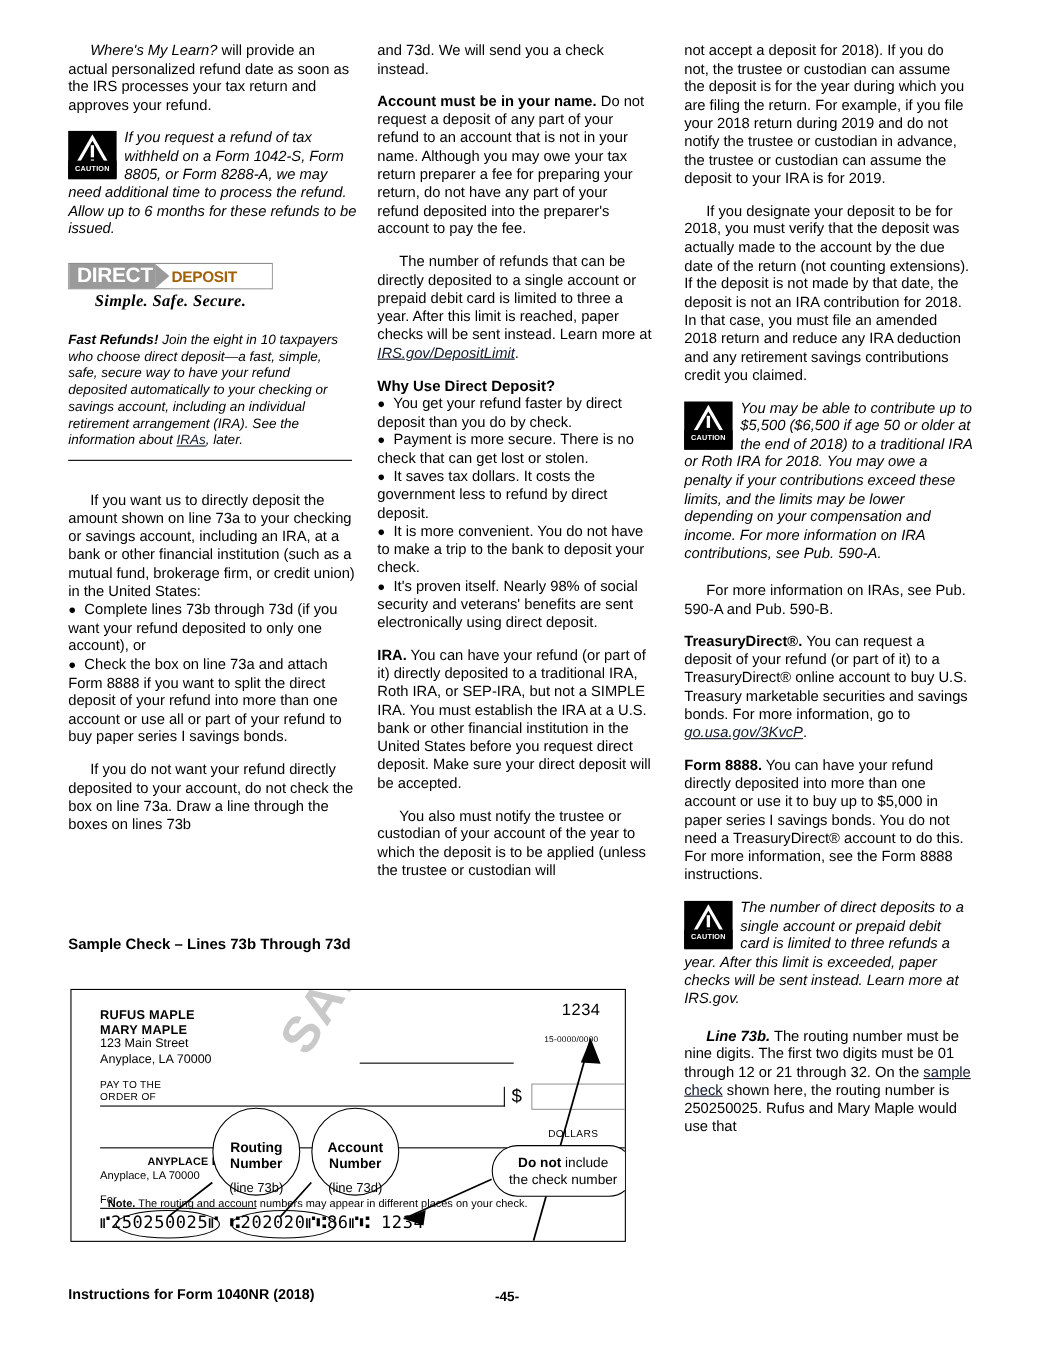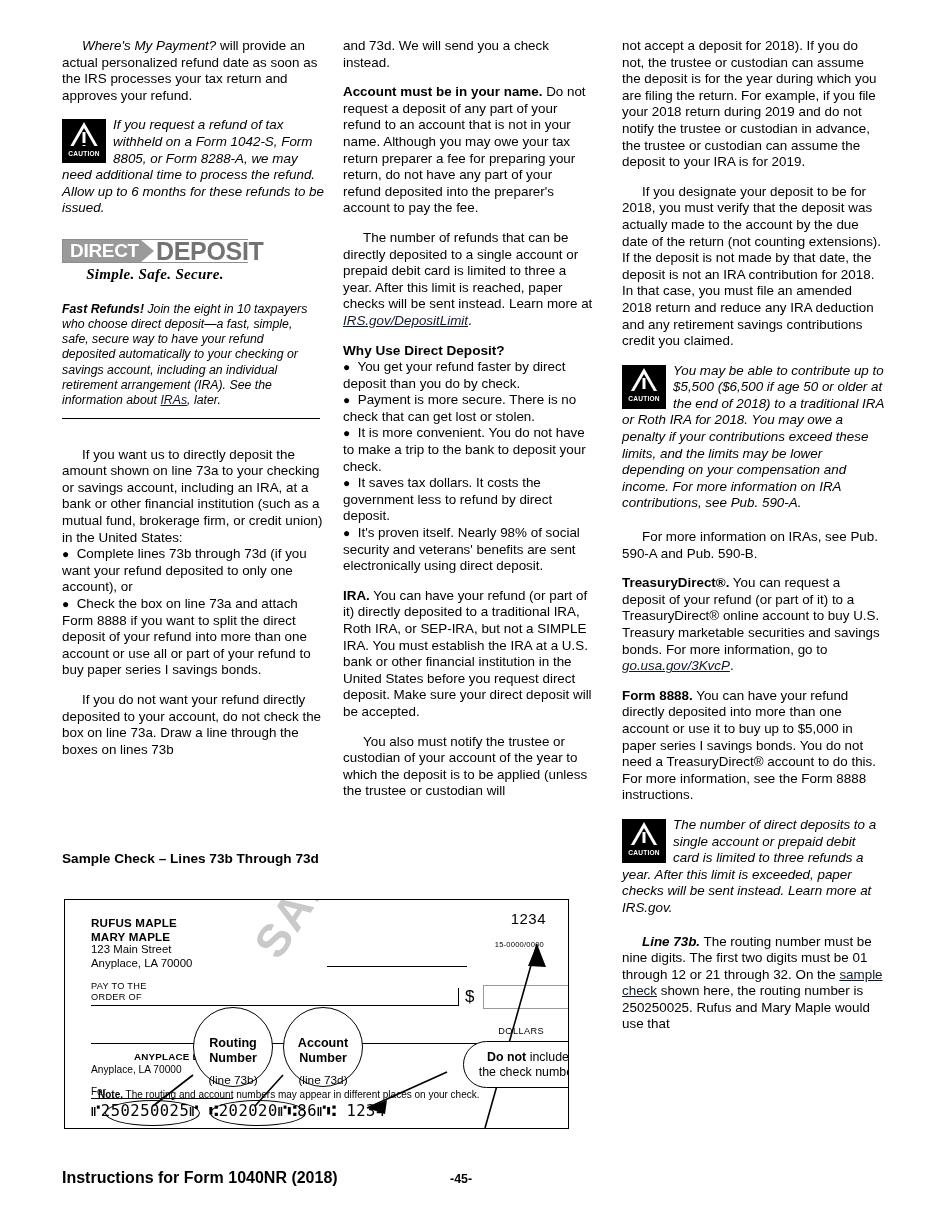--- a/index.html
+++ b/index.html
@@ -148,23 +148,23 @@
   }
   .dd-arrow {
     width: 0; height: 0;
     border-top: 11px solid transparent;
     border-bottom: 11px solid transparent;
     border-left: 13px solid #9a9a9a;
     align-self: center;
   }
   .dd-right {
     flex: 1;
-    color: #737373;
-    font-weight: bold;
-    font-size: 25px;
+    color: #a16207;
+    font-weight: bold;
+    font-size: 14px;
     letter-spacing: -0.3px;
     display: flex; align-items: center;
     padding-left: 2px;
     background: #fff;
   }
   .dd-tag {
     font-family: "Liberation Serif", serif;
     font-weight: bold;
     font-style: italic;
     font-size: 15px;
@@ -294,21 +294,21 @@
     text-align: center;
     box-sizing: border-box;
   }
   .bub-route { left: 128px; top: 107px; width: 80px; height: 80px; }
   .bub-acct  { left: 218px; top: 107px; width: 80px; height: 80px; }
   .bubble .b1 { font-weight: bold; font-size: 12.6px; line-height: 15px; margin-top: 28px; }
   .bubble .b2 { font-size: 11.8px; margin-top: 7px; }
 
   .donot {
     position: absolute;
-    left: 398px; top: 141px;
+    left: 382px; top: 141px;
     width: 130px; height: 47px;
     border: 1.6px solid #000;
     border-radius: 24px;
     background: #fff;
     box-sizing: border-box;
     text-align: center;
     font-size: 12.4px;
     line-height: 15px;
     padding-top: 8px;
   }
@@ -330,40 +330,40 @@
     position: absolute;
     left: 66px; top: 1089px;
     font-size: 10px;
     padding-left: 32px;
   }
   .note-line b { font-weight: bold; }
 
   .footer-left {
     position: absolute;
     left: 62px; top: 1169px;
-    font-size: 16px;
+    font-size: 13px;
     font-weight: bold;
     text-align: center;
   }
   .footer-page {
     position: absolute;
     left: 450px; top: 1172px;
     font-size: 12.4px;
     font-weight: bold;
   }
   svg.ovl { position: absolute; left: 0; top: 0; pointer-events: none; }
 </style>
 </head>
 <body>
 
 <div class="page">
 
   <div class="col col-left">
 
-    <p class="para"><i class="run">Where's My Payment?</i><span> will provide an actual personalized refund date as soon as the IRS processes your tax return and approves your refund.</span></p>
+    <p class="para"><i class="run">Where's My Learn?</i><span> will provide an actual personalized refund date as soon as the IRS processes your tax return and approves your refund.</span></p>
 
     <div class="caution-block">
       <span class="caution-ico">
         <span class="tri"></span>
           <span class="tri-in"></span>
           <span class="bang"></span>
           <span class="bang-dot"></span>
         <span class="label">CAUTION</span>
       </span>
       <span>If you request a refund of tax withheld on a Form 1042-S, Form 8805, or Form 8288-A, we may need additional time to process the refund. Allow up to 6 months for these refunds to be issued.</span>
@@ -392,22 +392,22 @@
   <div class="col col-mid">
     <p class="para noindent">and 73d. We will send you a check instead.</p>
 
     <p class="para noindent gap"><b class="run">Account must be in your name.</b><span>  Do not request a deposit of any part of your refund to an account that is not in your name. Although you may owe your tax return preparer a fee for preparing your return, do not have any part of your refund deposited into the preparer's account to pay the fee.</span></p>
 
     <p class="para gap"><span>The number of refunds that can be directly deposited to a single account or prepaid debit card is limited to three a year. After this limit is reached, paper checks will be sent instead. Learn more at </span><a class="link" href="#">IRS.gov/DepositLimit</a><span>.</span></p>
 
     <h4 class="head">Why Use Direct Deposit?</h4>
     <p class="bullet"><span class="bullet-dot">●</span>&nbsp; <span>You get your refund faster by direct deposit than you do by check.</span></p>
     <p class="bullet"><span class="bullet-dot">●</span>&nbsp; <span>Payment is more secure. There is no check that can get lost or stolen.</span></p>
+    <p class="bullet"><span class="bullet-dot">●</span>&nbsp; <span>It saves tax dollars. It costs the government less to refund by direct deposit.</span></p>
     <p class="bullet"><span class="bullet-dot">●</span>&nbsp; <span>It is more convenient. You do not have to make a trip to the bank to deposit your check.</span></p>
-    <p class="bullet"><span class="bullet-dot">●</span>&nbsp; <span>It saves tax dollars. It costs the government less to refund by direct deposit.</span></p>
     <p class="bullet"><span class="bullet-dot">●</span>&nbsp; <span>It's proven itself. Nearly 98% of social security and veterans' benefits are sent electronically using direct deposit.</span></p>
 
     <p class="para noindent gap"><b class="run">IRA.</b><span>  You can have your refund (or part of it) directly deposited to a traditional IRA, Roth IRA, or SEP-IRA, but not a SIMPLE IRA. You must establish the IRA at a U.S. bank or other financial institution in the United States before you request direct deposit. Make sure your direct deposit will be accepted.</span></p>
 
     <p class="para gap">You also must notify the trustee or custodian of your account of the year to which the deposit is to be applied (unless the trustee or custodian will</p>
   </div>
 
   <div class="col col-right">
     <p class="para noindent">not accept a deposit for 2018). If you do not, the trustee or custodian can assume the deposit is for the year during which you are filing the return. For example, if you file your 2018 return during 2019 and do not notify the trustee or custodian in advance, the trustee or custodian can assume the deposit to your IRA is for 2019.</p>
     <p class="para gap">If you designate your deposit to be for 2018, you must verify that the deposit was actually made to the account by the due date of the return (not counting extensions). If the deposit is not made by that date, the deposit is not an IRA contribution for 2018. In that case, you must file an amended 2018 return and reduce any IRA deduction and any retirement savings contributions credit you claimed.</p>

